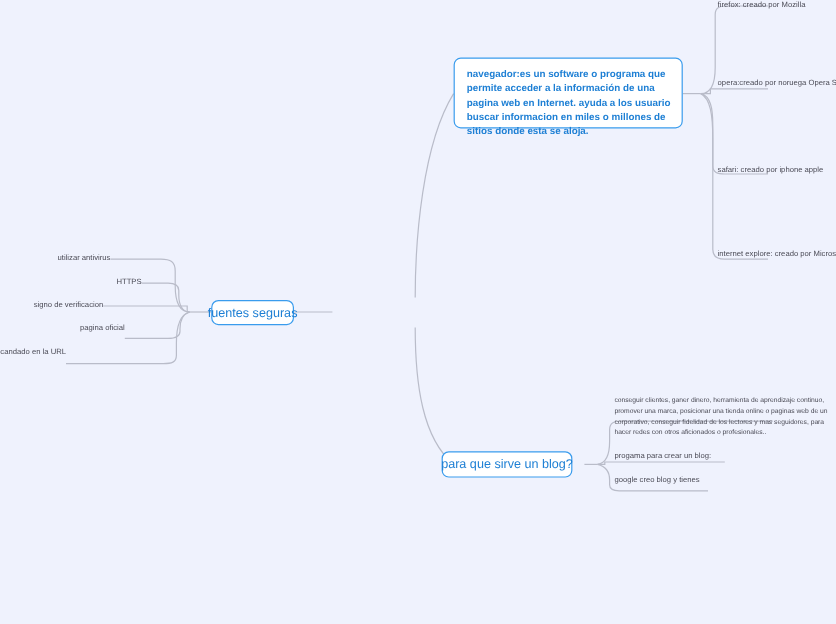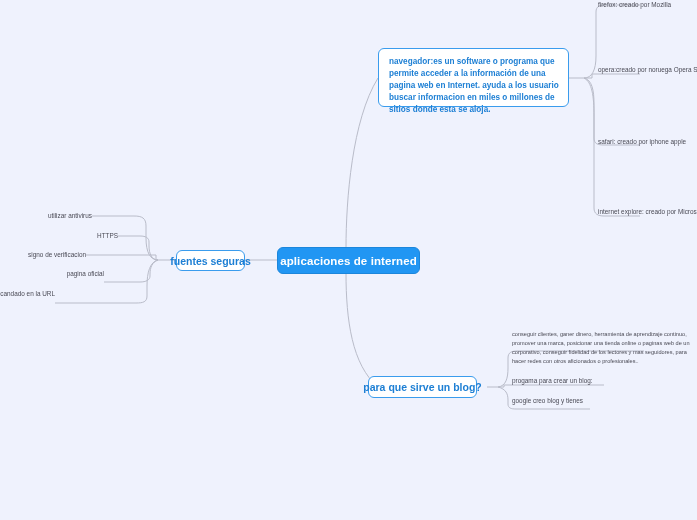--- a/index.html
+++ b/index.html
@@ -45,21 +45,21 @@
     justify-content: center;
     padding: 0 12px;
     white-space: nowrap;
   }
   
   .branch {
     background: #ffffff;
     border: 1.6px solid #3a9ced;
     border-radius: 6px;
     color: #1d7fd4;
-    font-weight: bold;
+    font-weight: normal;
     font-size: 10.5px;
     display: flex;
     align-items: center;
     justify-content: center;
     padding: 0 10px;
     white-space: nowrap;
   }
   
   .note {
     background: #ffffff;
@@ -123,21 +123,20 @@
     <path d="M584 78 L592 78 L592 74 L640 74" stroke="#b9bcc9" stroke-width="1" fill="none"></path>
     <path d="M584 78 C592 80, 594 90, 594 104 L594 138 C594 144, 598 145, 604 145 L640 145" stroke="#b9bcc9" stroke-width="1" fill="none"></path>
     <path d="M584 78 C592 82, 594 96, 594 116 L594 208 C594 214, 598 216, 604 216 L640 216" stroke="#b9bcc9" stroke-width="1" fill="none"></path>
 
     <path d="M487 387 L498 387" stroke="#b9bcc9" stroke-width="1" fill="none"></path>
     <path d="M498 387 C506 386, 508 378, 508 368 L508 358 C508 352, 512 351, 518 351 L644 351" stroke="#b9bcc9" stroke-width="1" fill="none"></path>
     <path d="M498 387 L504 387 L504 385 L604 385" stroke="#b9bcc9" stroke-width="1" fill="none"></path>
     <path d="M498 387 C506 389, 508 394, 508 400 L508 404 C508 408, 511 409, 516 409 L590 409" stroke="#b9bcc9" stroke-width="1" fill="none"></path>
   </svg>
 
-  <div class="node central" style="left:277px; top:247px; width:143px; height:27px;">aplicaciones de interned</div>
 
   <div class="node branch" style="left:176px; top:250px; width:69px; height:21px;">fuentes seguras</div>
 
   <div class="node leaf left" style="left:20px; top:210px; width:72px; height:12px;">utilizar antivirus</div>
 
   <div class="node leaf left" style="left:60px; top:230px; width:58px; height:12px;">HTTPS</div>
 
   <div class="node leaf left" style="left:20px; top:249px; width:66px; height:12px;">signo de verificacion</div>
 
   <div class="node leaf left" style="left:40px; top:268px; width:64px; height:12px;">pagina oficial</div>

